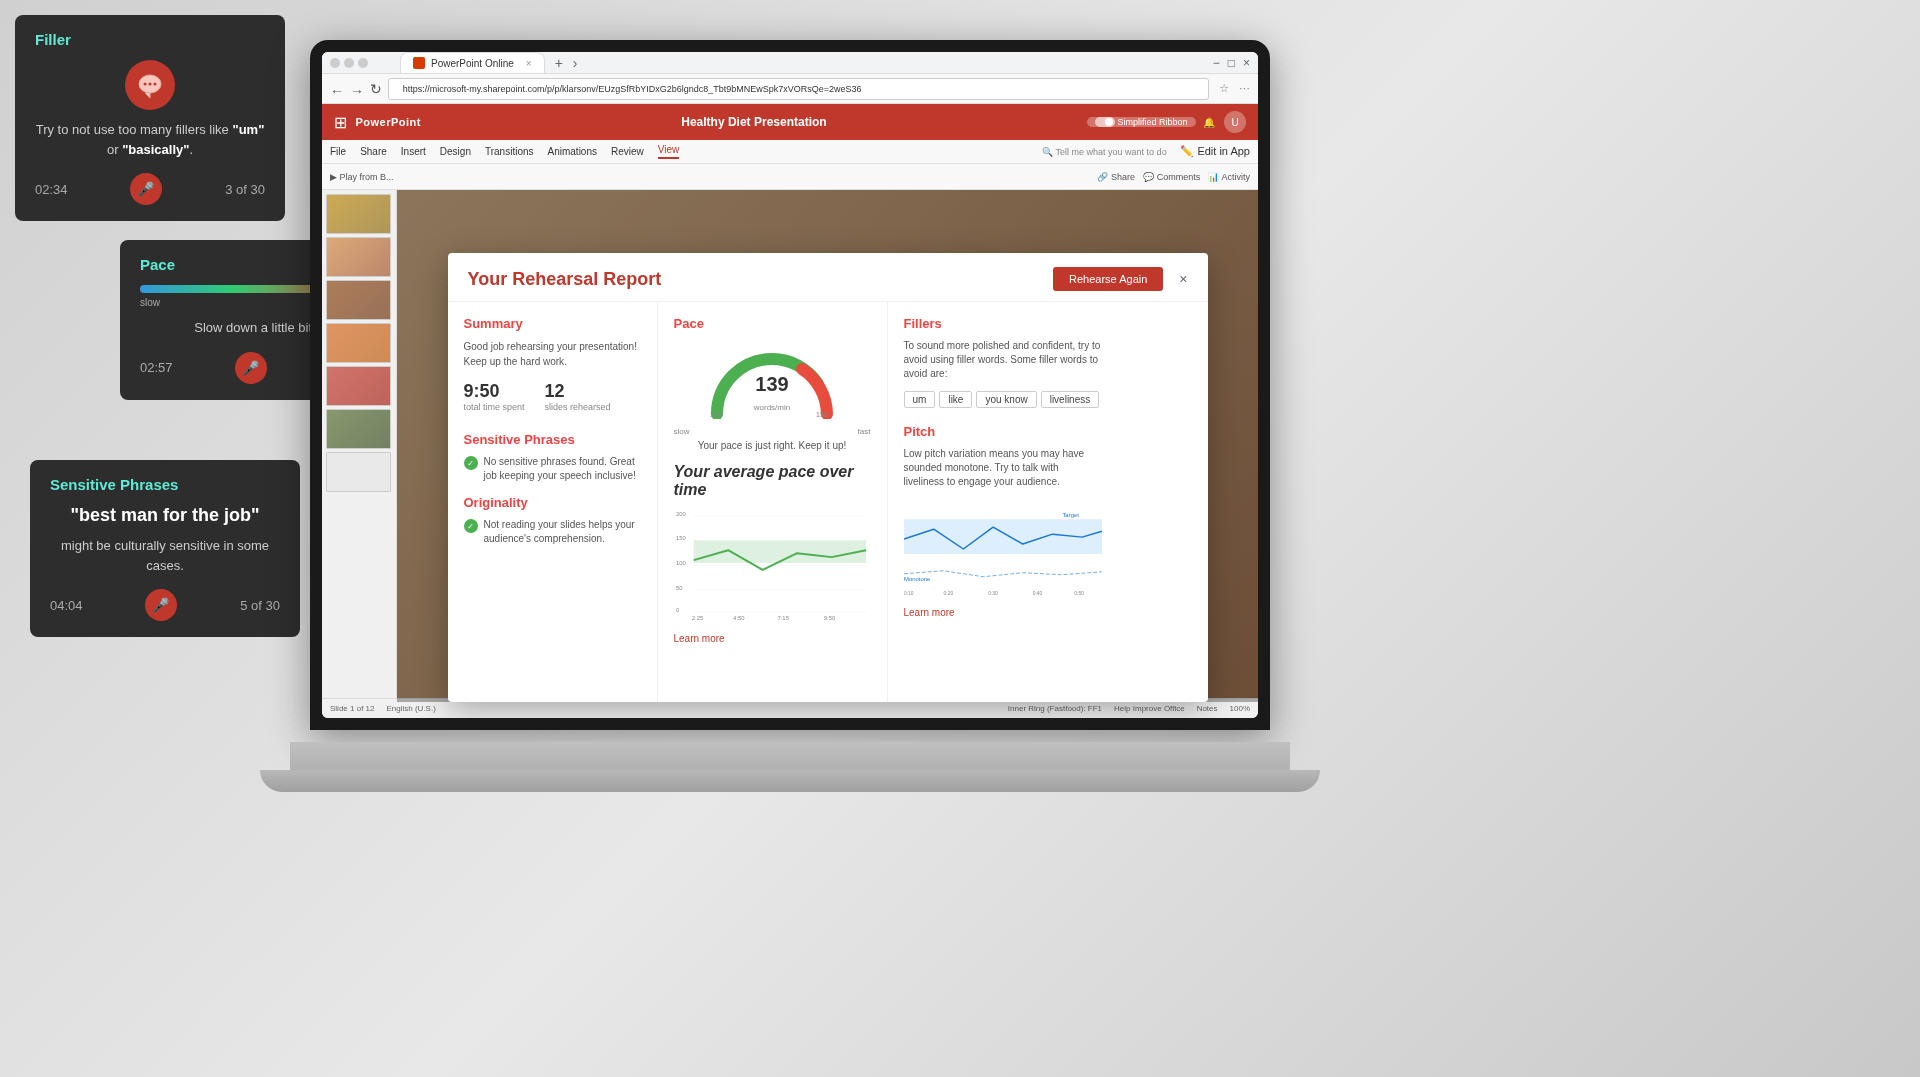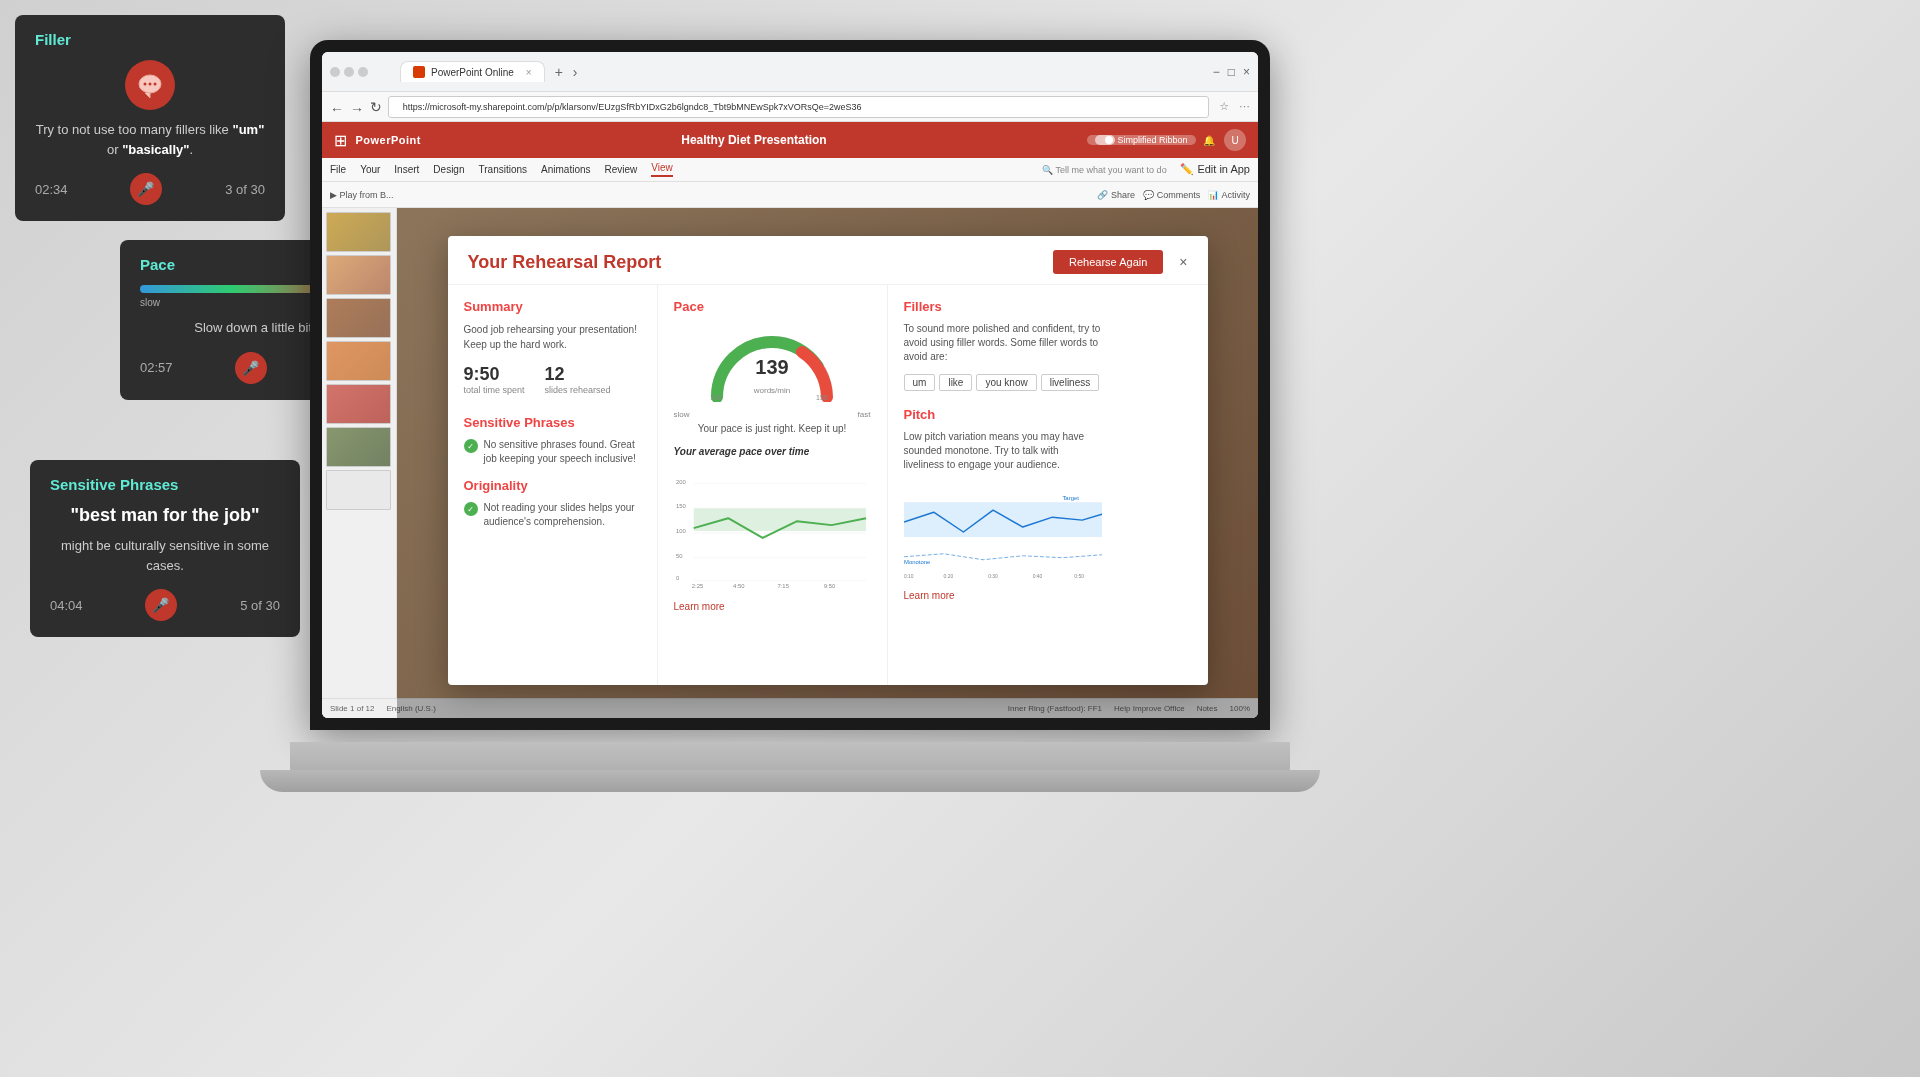--- a/index.html
+++ b/index.html
@@ -67,21 +67,21 @@
       left: -30px;
       width: 1060px;
       height: 22px;
       background: linear-gradient(180deg, #b8b8b8, #a0a0a0);
       border-radius: 0 0 40px 40px;
     }
 
     
     .browser-chrome {
       background: #f1f3f4;
-      height: 40px;
+      height: 22px;
       display: flex;
       align-items: center;
       padding: 0 8px;
       border-bottom: 1px solid #ddd;
       gap: 6px;
     }
 
     .browser-dots {
       display: flex;
       gap: 4px;
@@ -246,23 +246,23 @@
 
     
     .modal-overlay {
       position: absolute;
       top: 0;
       left: 0;
       right: 0;
       bottom: 0;
       background: rgba(0,0,0,0.3);
       display: flex;
-      align-items: flex-start;
+      align-items: flex-end;
       justify-content: center;
-      padding-top: 28px;
+      padding-top: 18px;
       z-index: 10;
     }
 
     .rehearsal-report {
       background: #fff;
       width: 760px;
       max-height: 460px;
       border-radius: 4px;
       box-shadow: 0 8px 32px rgba(0,0,0,0.3);
       overflow: hidden;
@@ -423,25 +423,25 @@
     }
 
     .pace-message {
       font-size: 10px;
       color: #555;
       text-align: center;
       margin-bottom: 12px;
     }
 
     .avg-pace-title {
-      font-size: 10px;
+      font-size: 16px;
       font-weight: 600;
       color: #333;
       font-style: italic;
-      margin-bottom: 16px;
+      margin-bottom: 6px;
     }
 
     .chart-area {
       position: relative;
       height: 120px;
     }
 
     .chart-svg {
       width: 100%;
       height: 120px;
@@ -756,21 +756,21 @@
               <span style="display:inline-block;width:20px;height:10px;background:rgba(255,255,255,0.6);border-radius:5px;vertical-align:middle;position:relative;"><span style="position:absolute;right:2px;top:1px;width:8px;height:8px;background:white;border-radius:50%;"></span></span>
               <span>Simplified Ribbon</span>
             </span>
             <span>🔔</span>
             <span style="width:22px;height:22px;background:rgba(255,255,255,0.3);border-radius:50%;display:inline-flex;align-items:center;justify-content:center;font-size:10px;">U</span>
           </div>
         </div>
 
         <div class="ppt-menu-bar">
           <span>File</span>
-          <span>Your</span>
+          <span>Share</span>
           <span>Insert</span>
           <span>Design</span>
           <span>Transitions</span>
           <span>Animations</span>
           <span>Review</span>
           <span class="menu-item-view">View</span>
           <span style="flex:1;"></span>
           <span style="font-size:9px;color:#888;">🔍 Tell me what you want to do</span>
           <span style="font-size:11px;">✏️ Edit in App</span>
         </div>

